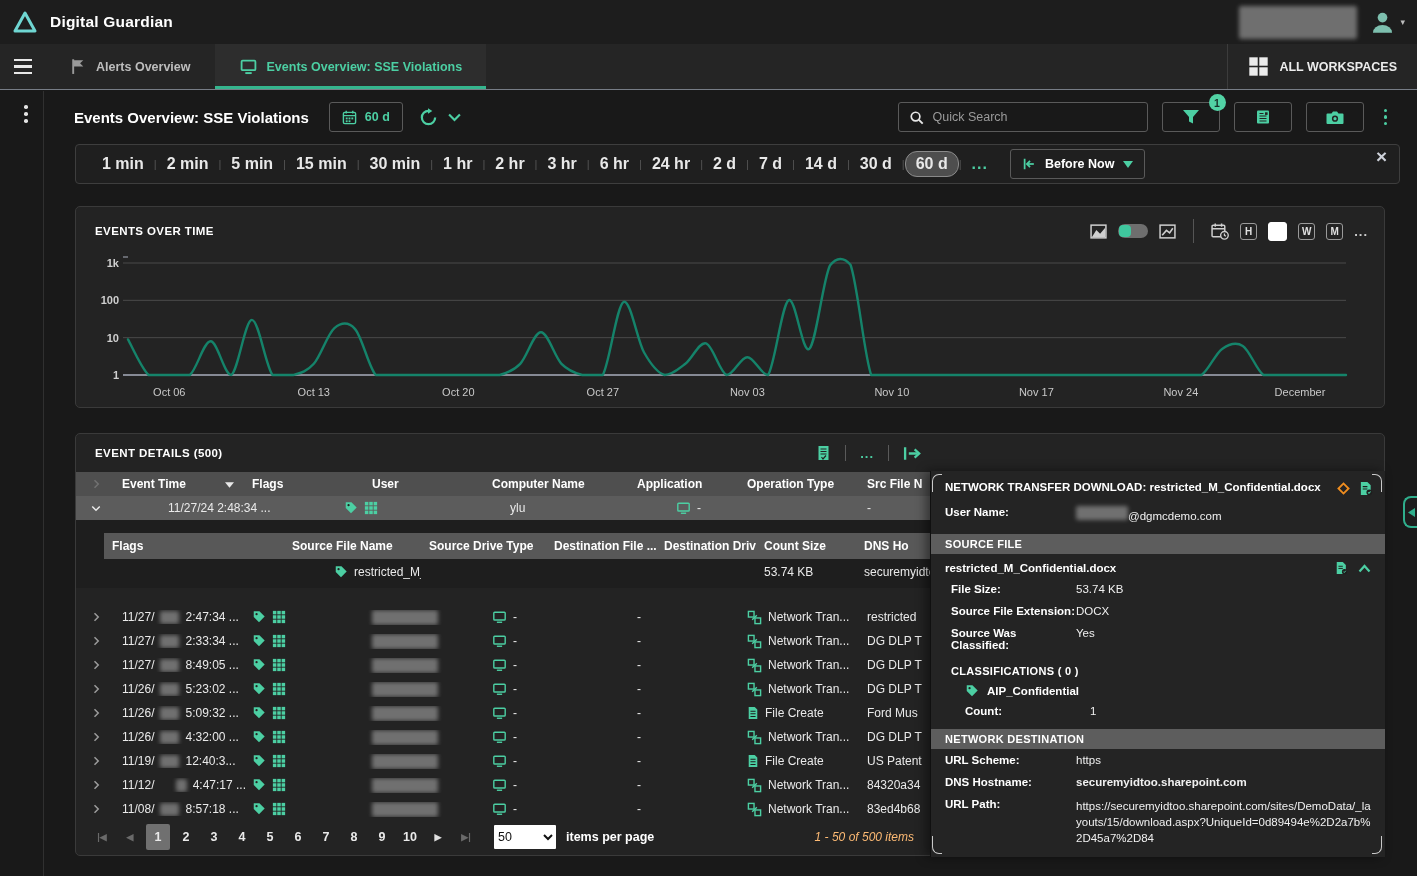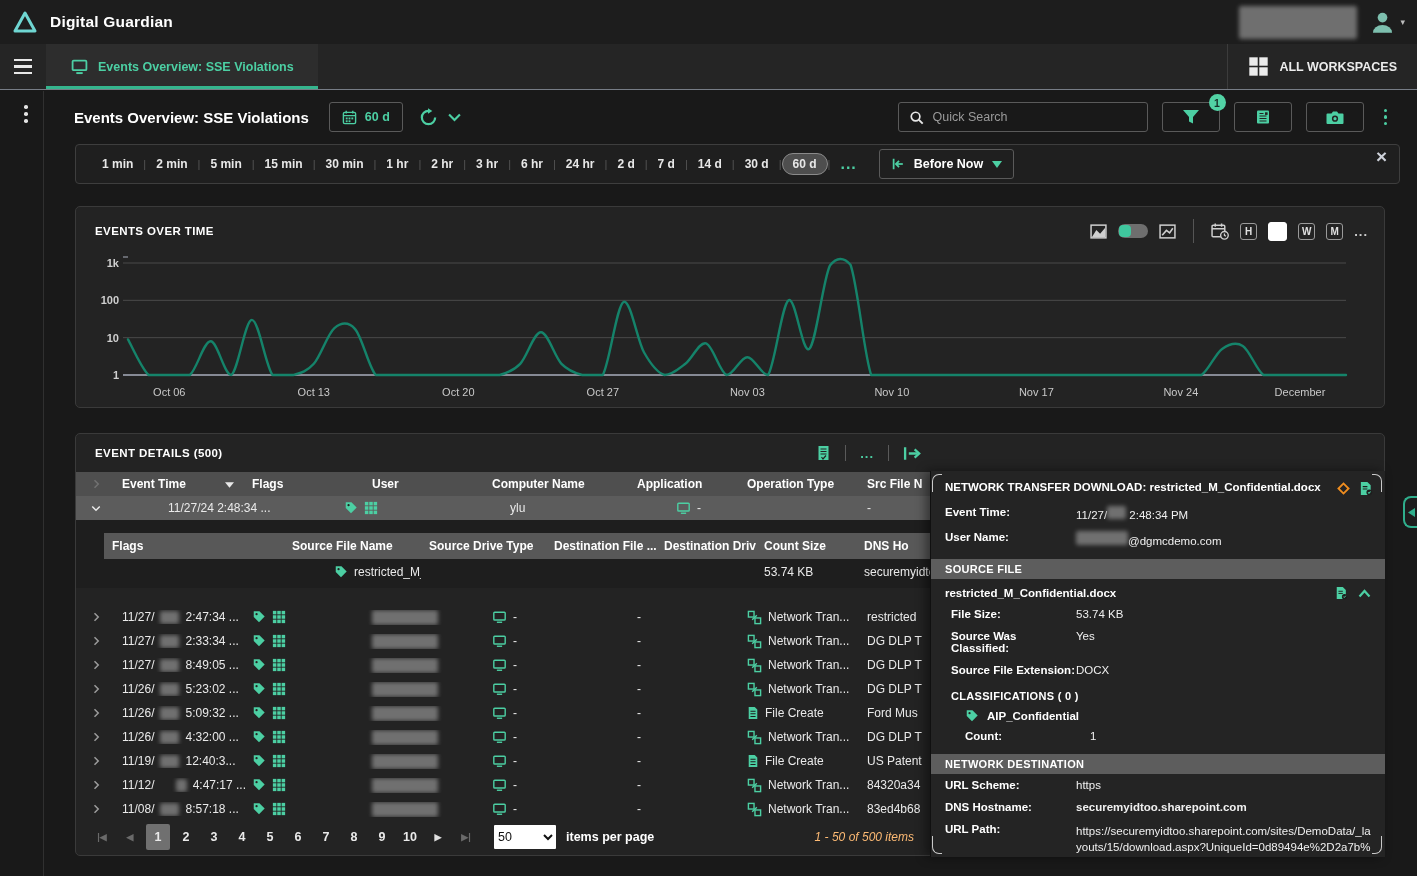--- a/index.html
+++ b/index.html
@@ -37,21 +37,21 @@
   .search-box { width:250px; height:30px; border:1px solid #5a5a5a; border-radius:3px; display:flex; align-items:center; gap:9px; padding:0 10px; margin-left:auto; }
   .search-box input { background:transparent; border:none; outline:none; color:#ddd; font-size:12.5px; width:100%; font-family:inherit; }
   .search-box input::placeholder { color:#9a9a9a; }
   .iconbtn { width:58px; height:30px; border:1px solid #5a5a5a; border-radius:3px; display:flex; align-items:center; justify-content:center; margin-left:14px; position:relative; cursor:pointer; }
   .badge { position:absolute; top:-9px; right:-7px; background:#52d3a5; color:#17322a; width:17px; height:17px; border-radius:50%; font-size:10.5px; font-weight:bold; display:flex; align-items:center; justify-content:center; }
   .v-kebab { display:flex; flex-direction:column; gap:3px; margin-left:20px; cursor:pointer; }
   .v-kebab i { width:3.5px; height:3.5px; border-radius:50%; background:#4ccfa3; display:block; }
 
   
   .timebar { position:absolute; left:75px; right:17px; top:53px; height:40px; background:#1f1f1f; border:1px solid #3e3e3e; border-radius:4px; display:flex; align-items:center; padding:0 16px; }
-  .opt { color:#e8e8e8; font-weight:bold; font-size:12px; padding:2px 10px; cursor:pointer; white-space:nowrap; }
+  .opt { color:#e8e8e8; font-weight:bold; font-size:16px; padding:2px 10px; cursor:pointer; white-space:nowrap; }
   .opt.selected { background:#4e4e4e; border:1px solid #8a8a8a; border-radius:12px; padding:3px 10px; }
   .tsep { color:#555; font-size:11px; }
   .more-dots { color:#4ccfa3; font-weight:bold; letter-spacing:1px; padding:0 10px; cursor:pointer; }
   .anchor-dd { margin-left:12px; height:30px; border:1px solid #5a5a5a; border-radius:3px; display:flex; align-items:center; gap:9px; padding:0 11px; color:#fff; font-weight:bold; font-size:12.5px; cursor:pointer; }
   .timebar-close { position:absolute; right:12px; top:2px; color:#ced2da; font-size:19px; font-weight:bold; cursor:pointer; line-height:1; }
 
   
   .panel { position:absolute; background:#232323; border:1px solid #3a3a3a; border-radius:5px; }
   .chart-panel { left:75px; right:32px; top:115px; height:202px; }
   .chart-head { display:flex; align-items:center; padding:12px 16px 0 19px; }
@@ -145,20 +145,29 @@
       <span class="caret-sm">▾</span>
     </span>
   </div>
 
   <div class="tabbar">
     <span class="hamburger">
         <i></i>
         <i></i>
         <i></i>
       </span>
+    <div class="tab">
+      <span style="display:flex;">
+        <svg width="17" height="17" viewBox="0 0 16 16">
+            <path d="M3 1.2 V15" stroke="#9a9a9a" stroke-width="1.8"></path>
+            <path d="M3 2 h9.5 l-3 3 3 3 H3 Z" fill="#9a9a9a"></path>
+          </svg>
+      </span>
+      <span>Alerts Overview</span>
+    </div>
     <div class="tab active">
       <span style="display:flex;">
         <svg width="19" height="17" viewBox="0 0 16 16">
             <rect x="1.5" y="2.5" width="13" height="9" rx="1" fill="none" stroke="#4ccfa3" stroke-width="1.7"></rect>
             <path d="M5 14.2 h6" stroke="#4ccfa3" stroke-width="1.8"></path>
           </svg>
       </span>
       <span>Events Overview: SSE Violations</span>
     </div>
     <div class="workspaces">
@@ -1135,24 +1144,20 @@
         <span style="display:flex;margin-top:1px;">
           <svg width="14" height="15" viewBox="0 0 15 16">
               <path d="M2 1 h7 l3.5 3.5 V15 H2 Z" fill="#4ccfa3"></path>
               <path d="M4 6 h5 M4 8.5 h5" stroke="#1e1e1e" stroke-width="1.1"></path>
               <circle cx="11" cy="12.2" r="3" fill="#1e1e1e"></circle>
               <path d="M9.7 12.2 l1 1 1.7-2" fill="none" stroke="#4ccfa3" stroke-width="1.1"></path>
             </svg>
         </span>
       </div>
       <div class="dp-row">
-        <span class="dp-label">Event Time:</span>
-        <span class="dp-val"><span>11/27/</span><span class="redact redact-year"></span> <span>2:48:34 PM</span></span>
-      </div>
-      <div class="dp-row">
         <span class="dp-label">User Name:</span>
         <span class="dp-val"><span class="redact" style="width:52px;height:14px;"></span><span>@dgmcdemo.com</span></span>
       </div>
 
       <div class="dp-bar">SOURCE FILE</div>
       <div class="dp-file">
         <span>restricted_M_Confidential.docx</span>
         <span class="ic-right">
           <span style="display:flex;">
             <svg width="13" height="14" viewBox="0 0 15 16">
@@ -1167,26 +1172,26 @@
                 <path d="M1.5 7.5 L6.5 2 L11.5 7.5" fill="none" stroke="#4ccfa3" stroke-width="2.2"></path>
               </svg>
           </span>
         </span>
       </div>
       <div class="dp-row dp-indent">
         <span class="dp-label">File Size:</span>
         <span class="dp-val">53.74 KB</span>
       </div>
       <div class="dp-row dp-indent">
+        <span class="dp-label">Source File Extension:</span>
+        <span class="dp-val">DOCX</span>
+      </div>
+      <div class="dp-row dp-indent">
         <span class="dp-label">Source Was Classified:</span>
         <span class="dp-val">Yes</span>
-      </div>
-      <div class="dp-row dp-indent">
-        <span class="dp-label">Source File Extension:</span>
-        <span class="dp-val">DOCX</span>
       </div>
       <div class="dp-class-head">CLASSIFICATIONS ( 0 )</div>
       <div class="dp-tag">
         <span style="display:flex;">
           <svg width="14" height="14" viewBox="0 0 16 16">
               <path d="M8.5 1.5 L14.5 7.5 L8 14 L2 8 L2 1.5 Z" fill="#4ccfa3"></path>
               <circle cx="5.2" cy="4.8" r="1.3" fill="#242424"></circle>
             </svg>
         </span>
         <span>AIP_Confidential</span>

